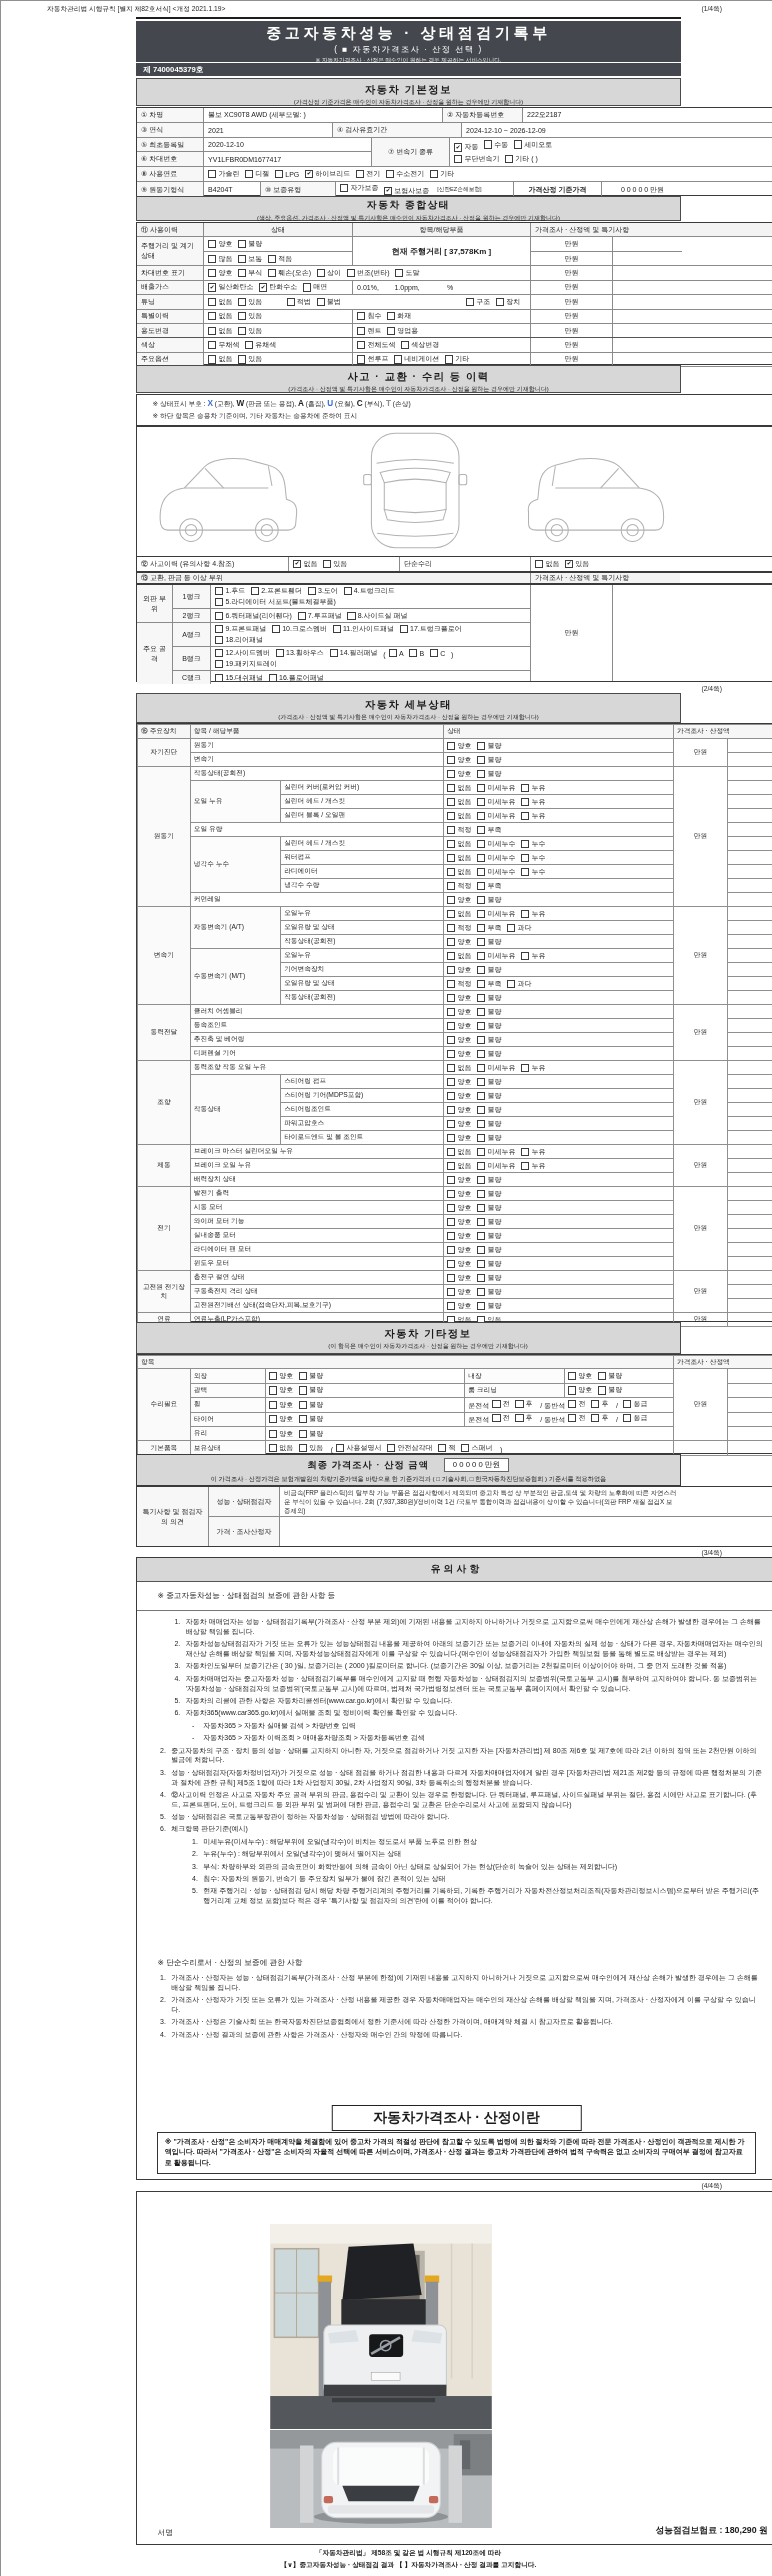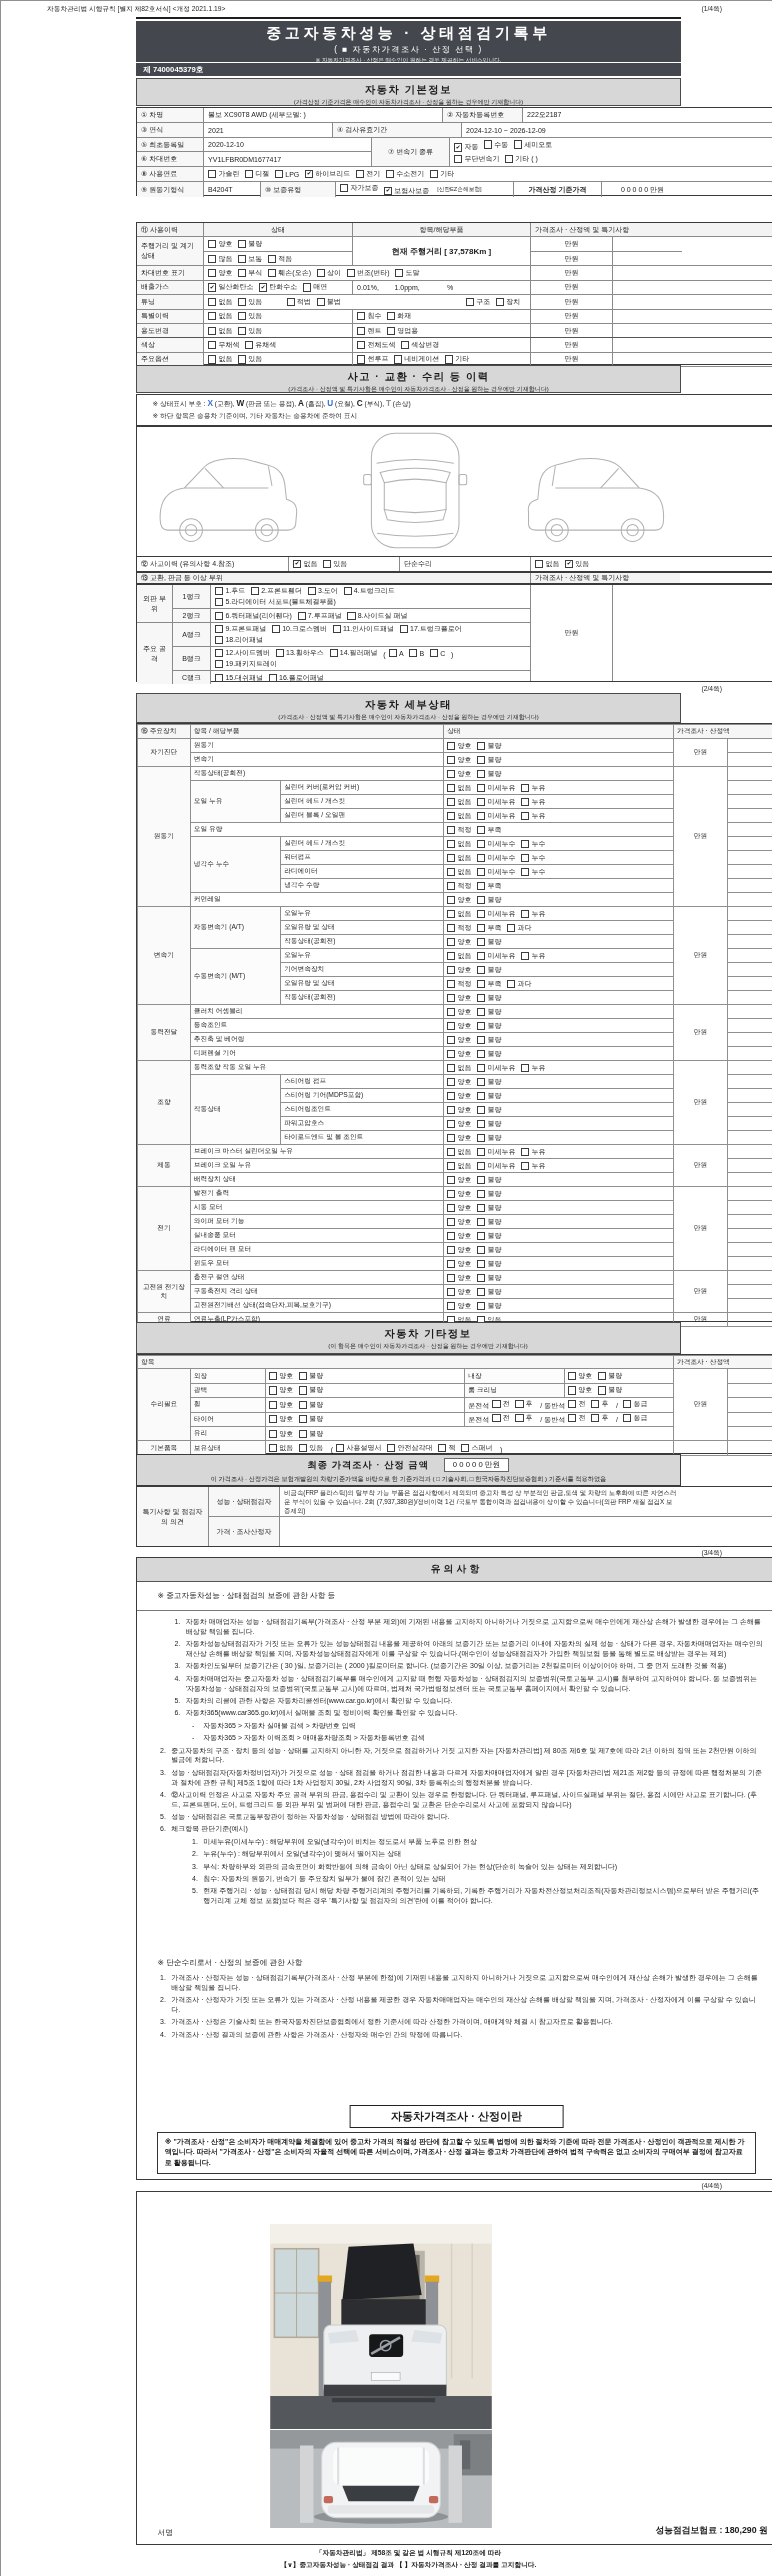--- a/index.html
+++ b/index.html
@@ -159,20 +159,24 @@
               <span class="bx">✔</span>
               <span class="cl">보험사보증</span>
             </span></span>
         <span class="small">[신한EZ손해보험]</span>
       </div>
       <div class="fc" style="width:88px;font-weight:bold;justify-content:center;">가격산정 기준가격</div>
       <div class="fc ctr" style="width:82px;">0 0 0 0 0 만원</div>
     </div>
   </div>
 
+  <div class="abs band-gray" style="top:195px;height:25px;">
+    <div class="bt" style="margin-top:2.1px;font-size:9.8px;">자동차 종합상태</div>
+    <div class="bn">(색상, 주요옵션, 가격조사 · 산정액 및 특기사항은 매수인이 자동차가격조사 · 산정을 원하는 경우에만 기재합니다)</div>
+  </div>
   <div class="abs sect" style="top:221px;height:143px;">
     <div class="fr first hdr" style="height:13.4px;">
       <div class="fc" style="width:66px;">⑪ 사용이력</div>
       <div class="fc ctr" style="width:149px;">상태</div>
       <div class="fc ctr" style="width:178px;">항목/해당부품</div>
       <div class="fc" style="width:152px;">가격조사 · 산정액 및 특기사항</div>
     </div>
     <div class="fr" style="height:29px;">
       <div class="fc lab" style="width:66px;">주행거리 및 계기상태</div>
       <div class="col" style="width:149px;">
@@ -1434,21 +1438,21 @@
         </div>
         <div class="ni">
           <span class="nn">3.</span>
           <span class="nt">가격조사 · 산정은 기술사회 또는 한국자동차진단보증협회에서 정한 기준서에 따라 산정한 가격이며, 매매계약 체결 시 참고자료로 활용됩니다.</span>
         </div>
         <div class="ni">
           <span class="nn">4.</span>
           <span class="nt">가격조사 · 산정 결과의 보증에 관한 사항은 가격조사 · 산정자와 매수인 간의 약정에 따릅니다.</span>
         </div>
       </div>
-    <div style="position:absolute;top:547px;left:50%;transform:translateX(-50%);border:1.3px solid #222;padding:3.1px 41px;font-weight:bold;font-size:11px;white-space:nowrap;">자동차가격조사 · 산정이란</div>
+    <div style="position:absolute;top:547px;left:50%;transform:translateX(-50%);border:1.3px solid #222;padding:3.1px 41px;font-weight:bold;font-size:14px;white-space:nowrap;">자동차가격조사 · 산정이란</div>
     <div style="position:absolute;top:574px;left:19.6px;right:19.6px;height:42px;border:0.8px solid #333;padding:3.6px 7.2px;font-size:7px;font-weight:bold;line-height:10.8px;box-sizing:border-box;overflow:hidden;">※ "가격조사 · 산정"은 소비자가 매매계약을 체결함에 있어 중고차 가격의 적절성 판단에 참고할 수 있도록 법령에 의한 절차와 기준에 따라 전문 가격조사 · 산정인이 객관적으로 제시한 가액입니다. 따라서 "가격조사 · 산정"은 소비자의 자율적 선택에 따른 서비스이며, 가격조사 · 산정 결과는 중고차 가격판단에 관하여 법적 구속력은 없고 소비자의 구매여부 결정에 참고자료로 활용됩니다.</div>
   </div>
   <div class="abs pagemark" style="top:2181px;">(4/4쪽)</div>
 
   <div class="abs sect" style="top:2190px;height:354px;">
 
     <svg class="abs" style="left:133px;top:32px;" width="222" height="205" viewBox="0 0 430 398">
       <rect width="430" height="398" fill="#e9e2d7"></rect>
       <rect width="430" height="38" fill="#f3f0ea"></rect>
       <rect x="8" y="48" width="86" height="172" fill="#ccd8da" stroke="#b3a996" stroke-width="3"></rect>

